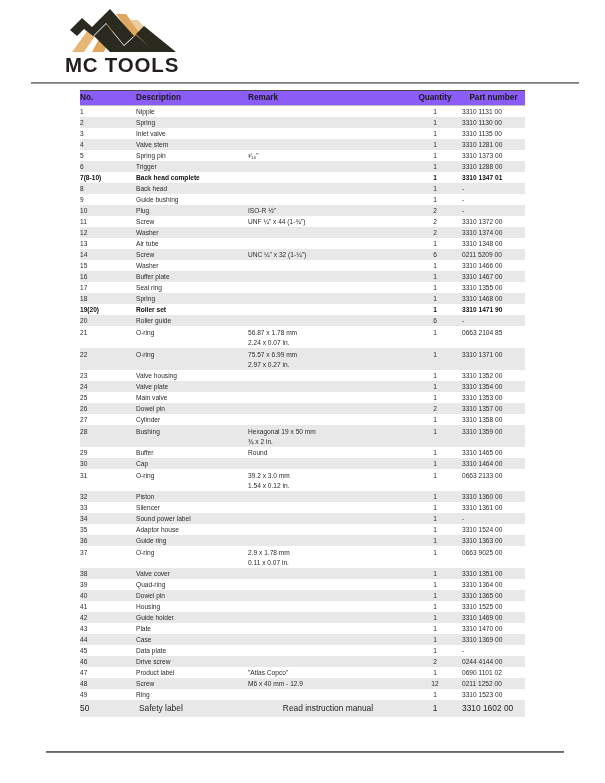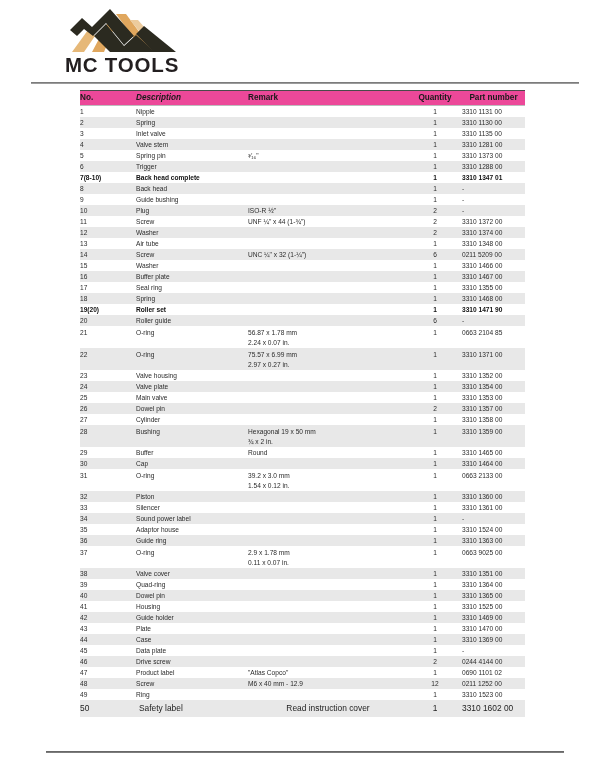--- a/index.html
+++ b/index.html
@@ -79,38 +79,38 @@
     border-collapse: collapse;
     table-layout: fixed;
     font-size: 6.6px;
   }
   table.parts th,
   table.parts td {
     padding: 0;
     vertical-align: top;
   }
   thead th {
-    background: #ec4899;
+    background: #8b5cf6;
     border-top: 1.4px solid #4a4a4a;
     border-bottom: 1px solid #bdbdbd;
     font-size: 8.2px;
     font-weight: bold;
     height: 14px;
     line-height: 14px;
     padding: 0 0 1px 0;
     color: #1a1a1a;
   }
   .c-no     { width: 56px; }
   .c-desc   { width: 112px; }
   .c-remark { width: 160px; }
   .c-qty    { width: 54px; }
   .c-part   { width: 63px; }
 
   thead .c-no     { padding-left: 3px; text-align: left; }
-  thead .c-desc   { text-align: left; font-style: italic; }
+  thead .c-desc   { text-align: left; }
   thead .c-remark { text-align: left; margin-top: 12px; }
   thead .c-qty    { text-align: center; padding-right: 4px;}
   thead .c-part   { text-align: center; padding-left: 2px; }
 
   tbody tr td {
     height: 11px;
     line-height: 11px;
     color: #2b2b2b;
     white-space: pre-line;
   }
@@ -541,21 +541,21 @@
         <tr class="plain">
           <td class="cell-no">49</td>
           <td class="cell-desc">Ring</td>
           <td class="cell-rem"></td>
           <td class="cell-qty">1</td>
           <td class="cell-part">3310 1523 00</td>
         </tr>
         <tr class="shade big">
           <td class="cell-no">50</td>
           <td class="cell-desc">Safety label</td>
-          <td class="cell-rem">Read instruction cover</td>
+          <td class="cell-rem">Read instruction manual</td>
           <td class="cell-qty">1</td>
           <td class="cell-part">3310 1602 00</td>
         </tr>
       </tbody>
   </table>
 </div>
 
 <div class="footer-rule"></div>
 
 </body></html>

